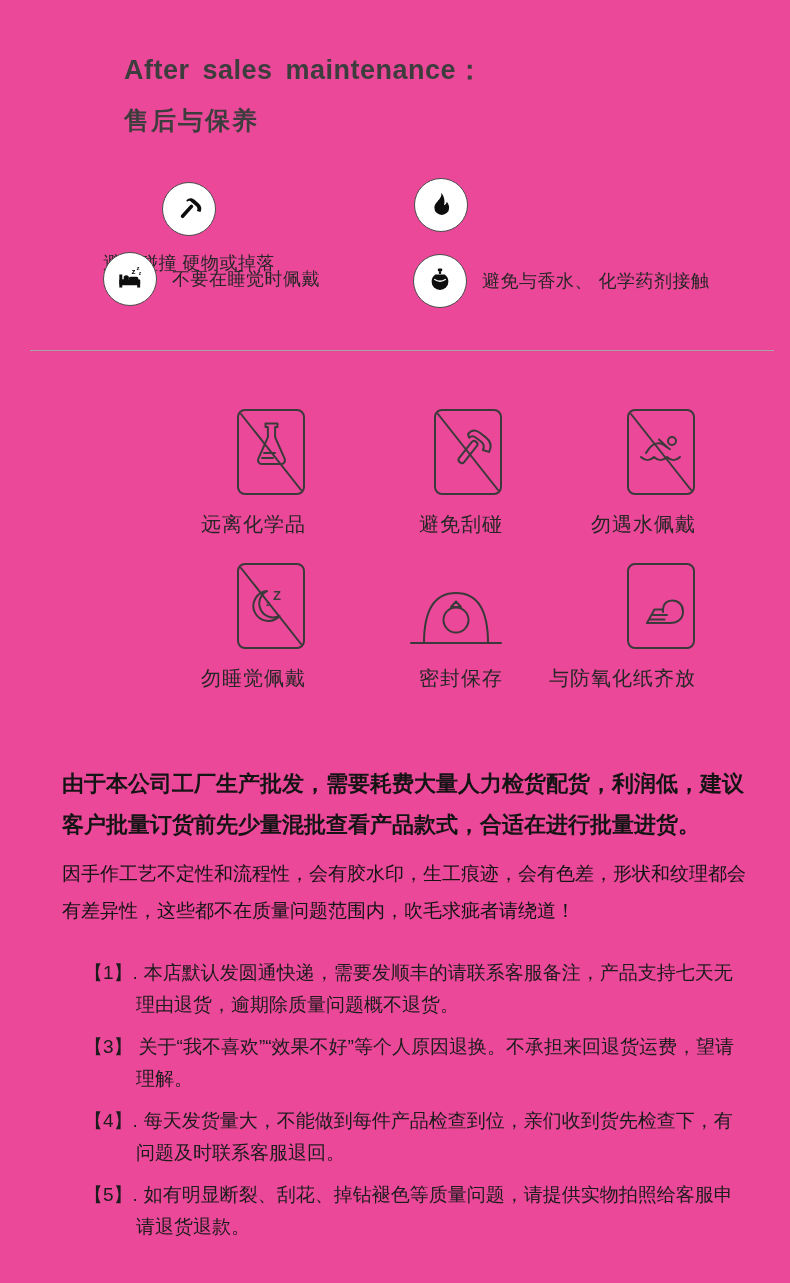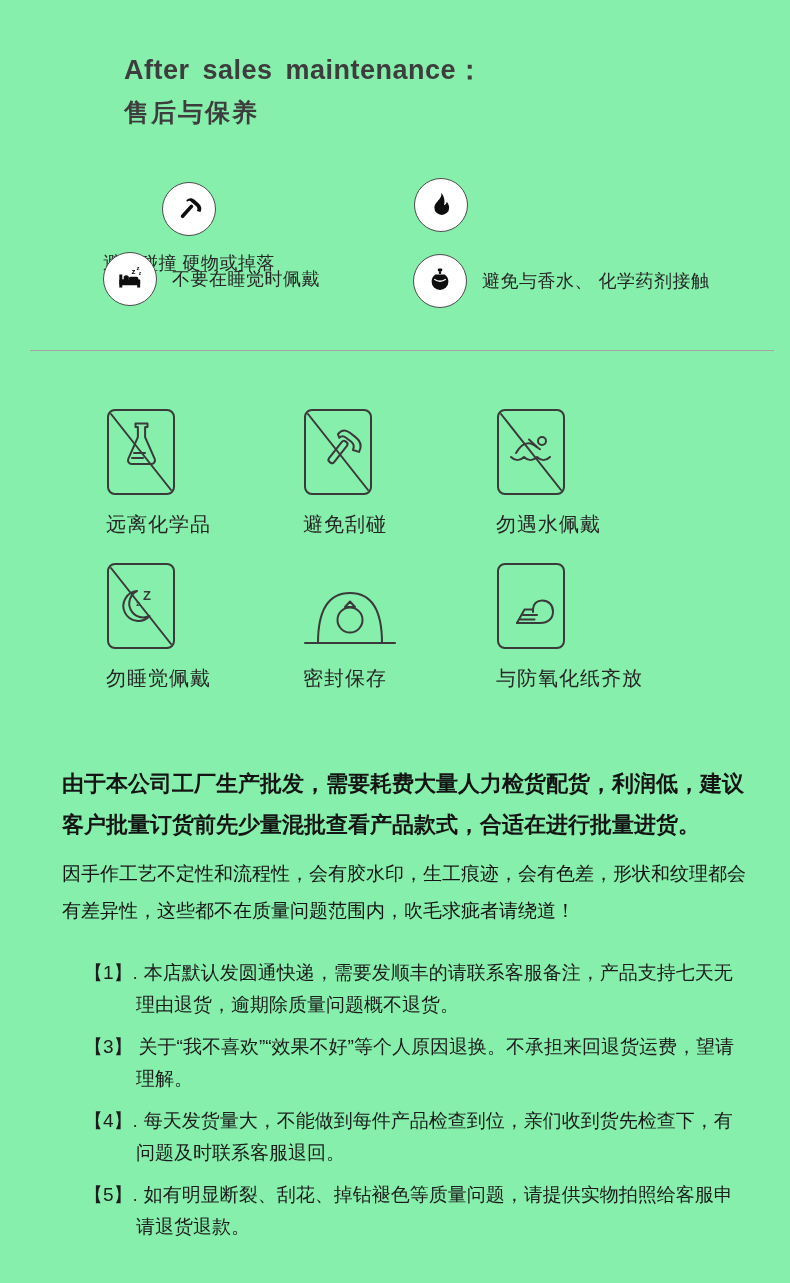--- a/index.html
+++ b/index.html
@@ -1,40 +1,40 @@
 <!DOCTYPE html>
 <html><head>
 <meta charset="utf-8">
 <style>
   html,body{margin:0;padding:0;background:#fff;}
   .canvas{
     position:relative;
     width:790px;height:1283px;
-    background:#86efac;
+    background:#ec4899;
     font-family:"Liberation Sans","DejaVu Sans",sans-serif;
     overflow:hidden;
   }
   
   .hdr{position:absolute;left:124px;top:52px;}
   .title-en{font-size:27px;font-weight:600;color:#3d3d3d;letter-spacing:.5px;word-spacing:5px;line-height:36px;}
-  .title-zh{font-size:25px;font-weight:600;color:#3d3d3d;letter-spacing:2px;margin-top:8px;line-height:32px;}
+  .title-zh{font-size:25px;font-weight:600;color:#3d3d3d;letter-spacing:2px;margin-top:16px;line-height:32px;}
   
   .care-item{position:absolute;display:flex;align-items:center;gap:15px;}
   .care-circle{width:52px;height:52px;border:1.7px solid #4a4a4a;border-radius:50%;
     display:flex;align-items:center;justify-content:center;flex:0 0 auto;background:#fff;}
   .care-circle svg{display:block;}
   .care-label{font-size:18px;color:#262626;font-weight:500;letter-spacing:.5px;white-space:nowrap;}
   .pos-c0{left:103px;top:182px;flex-direction:column;}
   .pos-c1{left:414px;top:178px;}
   .pos-c2{left:103px;top:252px;}
   .pos-c3{left:413px;top:254px;}
   
   .divider{position:absolute;left:30px;top:350px;width:744px;height:1px;background:#a6a6a6;}
   
-  .warn-cell{position:absolute;width:200px;display:flex;flex-direction:column;align-items:flex-start;gap:15px;}
+  .warn-cell{position:absolute;width:200px;display:flex;flex-direction:column;align-items:flex-end;gap:15px;}
   .warn-label{font-size:20px;color:#262626;font-weight:500;letter-spacing:1px;white-space:nowrap;}
   .pos-w0{left:106px;top:408px;}
   .pos-w1{left:303px;top:408px;}
   .pos-w2{left:496px;top:408px;}
   .pos-w3{left:106px;top:562px;}
   .pos-w4{left:303px;top:562px;}
   .pos-w5{left:496px;top:562px;}
   .lineicon{stroke:#3a3a3a;stroke-width:2;fill:none;stroke-linecap:round;stroke-linejoin:round;}
   .lineicon text{stroke:none;fill:#3a3a3a;font-family:"Liberation Sans",sans-serif;}
   

